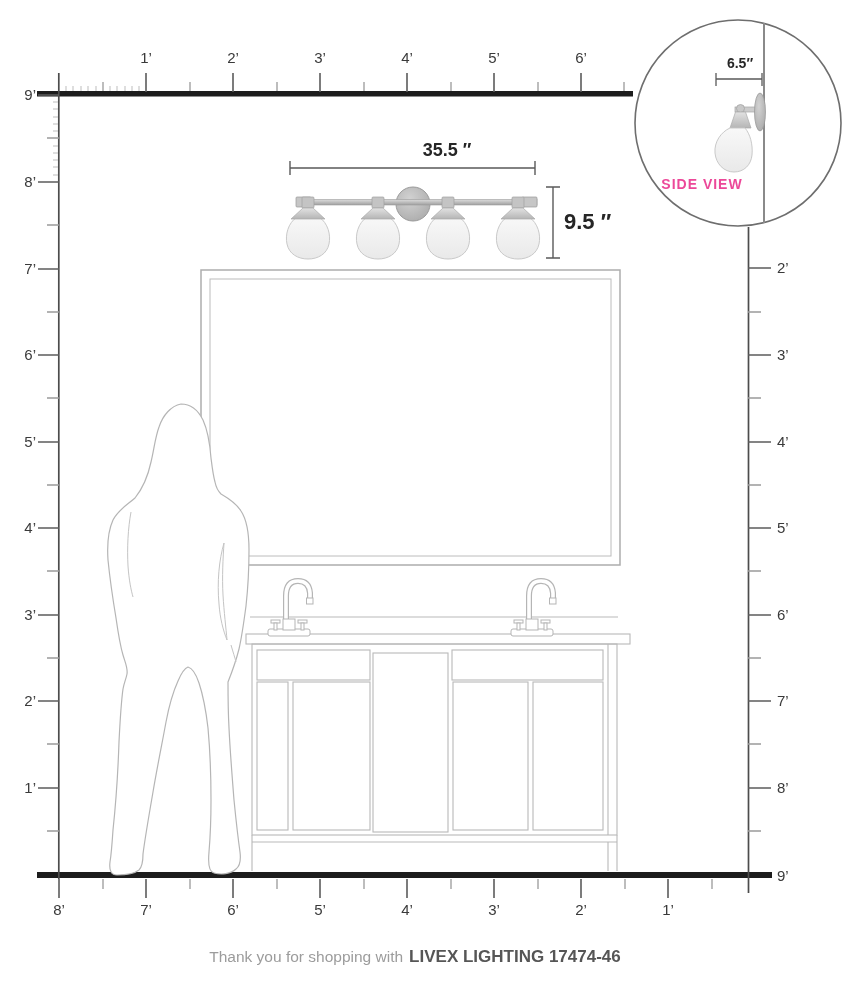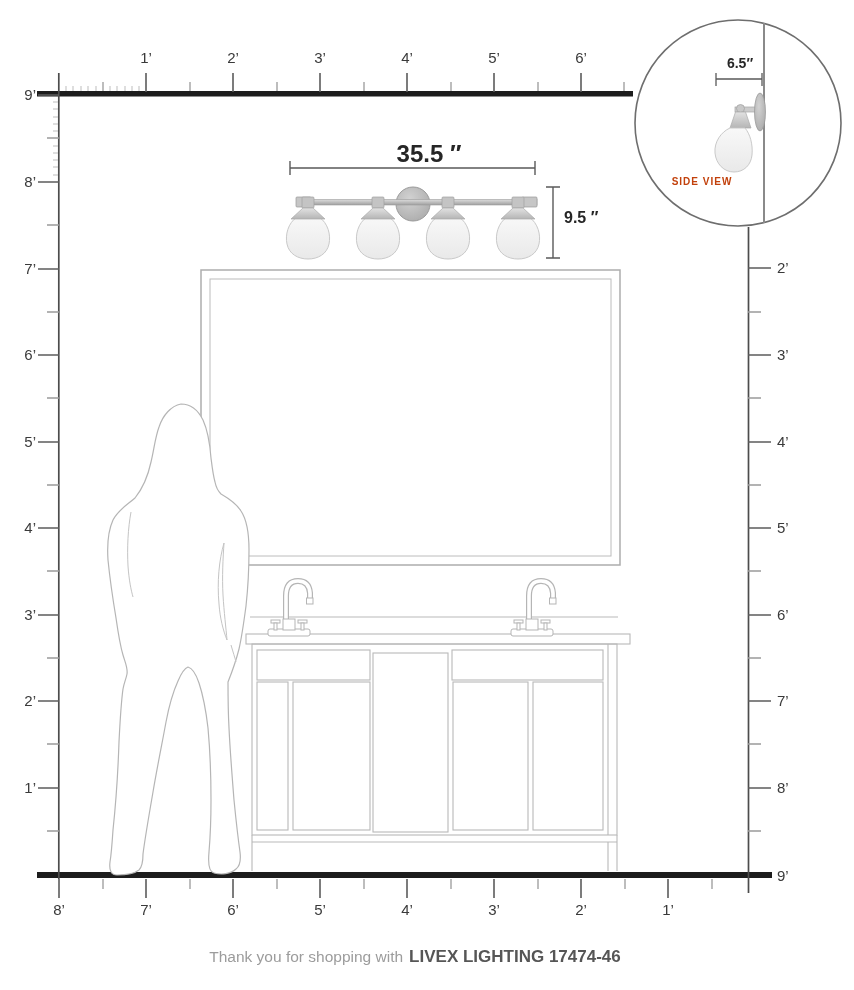--- a/index.html
+++ b/index.html
@@ -5,25 +5,25 @@
   html,body{margin:0;padding:0;background:#fff;}
   .canvas{position:relative;width:854px;height:990px;background:#fff;overflow:hidden;
           font-family:"Liberation Sans",sans-serif;}
   .canvas svg{position:absolute;left:0;top:0;}
   .lab{position:absolute;font-size:15px;color:#3a3a3a;white-space:nowrap;line-height:18px;}
   .lab.top{top:49px;transform:translateX(-50%);}
   .lab.leftl{left:0;width:36px;text-align:right;transform:translateY(-50%);}
   .lab.rightl{left:777px;transform:translateY(-50%);}
   .lab.botl{top:901px;transform:translateX(-50%);}
   .dim{position:absolute;color:#262626;font-weight:600;white-space:nowrap;}
-  .dim.w{left:429px;top:140px;transform:translateX(-50%);font-size:24px;}
-  .dim.h{left:564px;top:209px;font-size:16px;}
+  .dim.w{left:447px;top:140px;transform:translateX(-50%);font-size:18px;}
+  .dim.h{left:564px;top:209px;font-size:22px;}
   .dim.d{left:740px;top:55px;transform:translateX(-50%);font-size:14px;}
   .sideview{position:absolute;left:702px;top:176px;transform:translateX(-50%);
-            font-size:10px;font-weight:600;letter-spacing:1px;color:#c2410c;}
+            font-size:14px;font-weight:600;letter-spacing:1px;color:#ec4899;}
   .footer{position:absolute;left:0;top:947px;width:830px;text-align:center;white-space:nowrap;}
   .footer .pre{font-size:15.5px;color:#9c9c9c;margin-right:6px;}
   .footer .prod{font-size:17px;color:#565656;font-weight:700;}
 </style>
 </head>
 <body>
 
 <div class="canvas">
 
 <svg width="854" height="990" viewBox="0 0 854 990">

